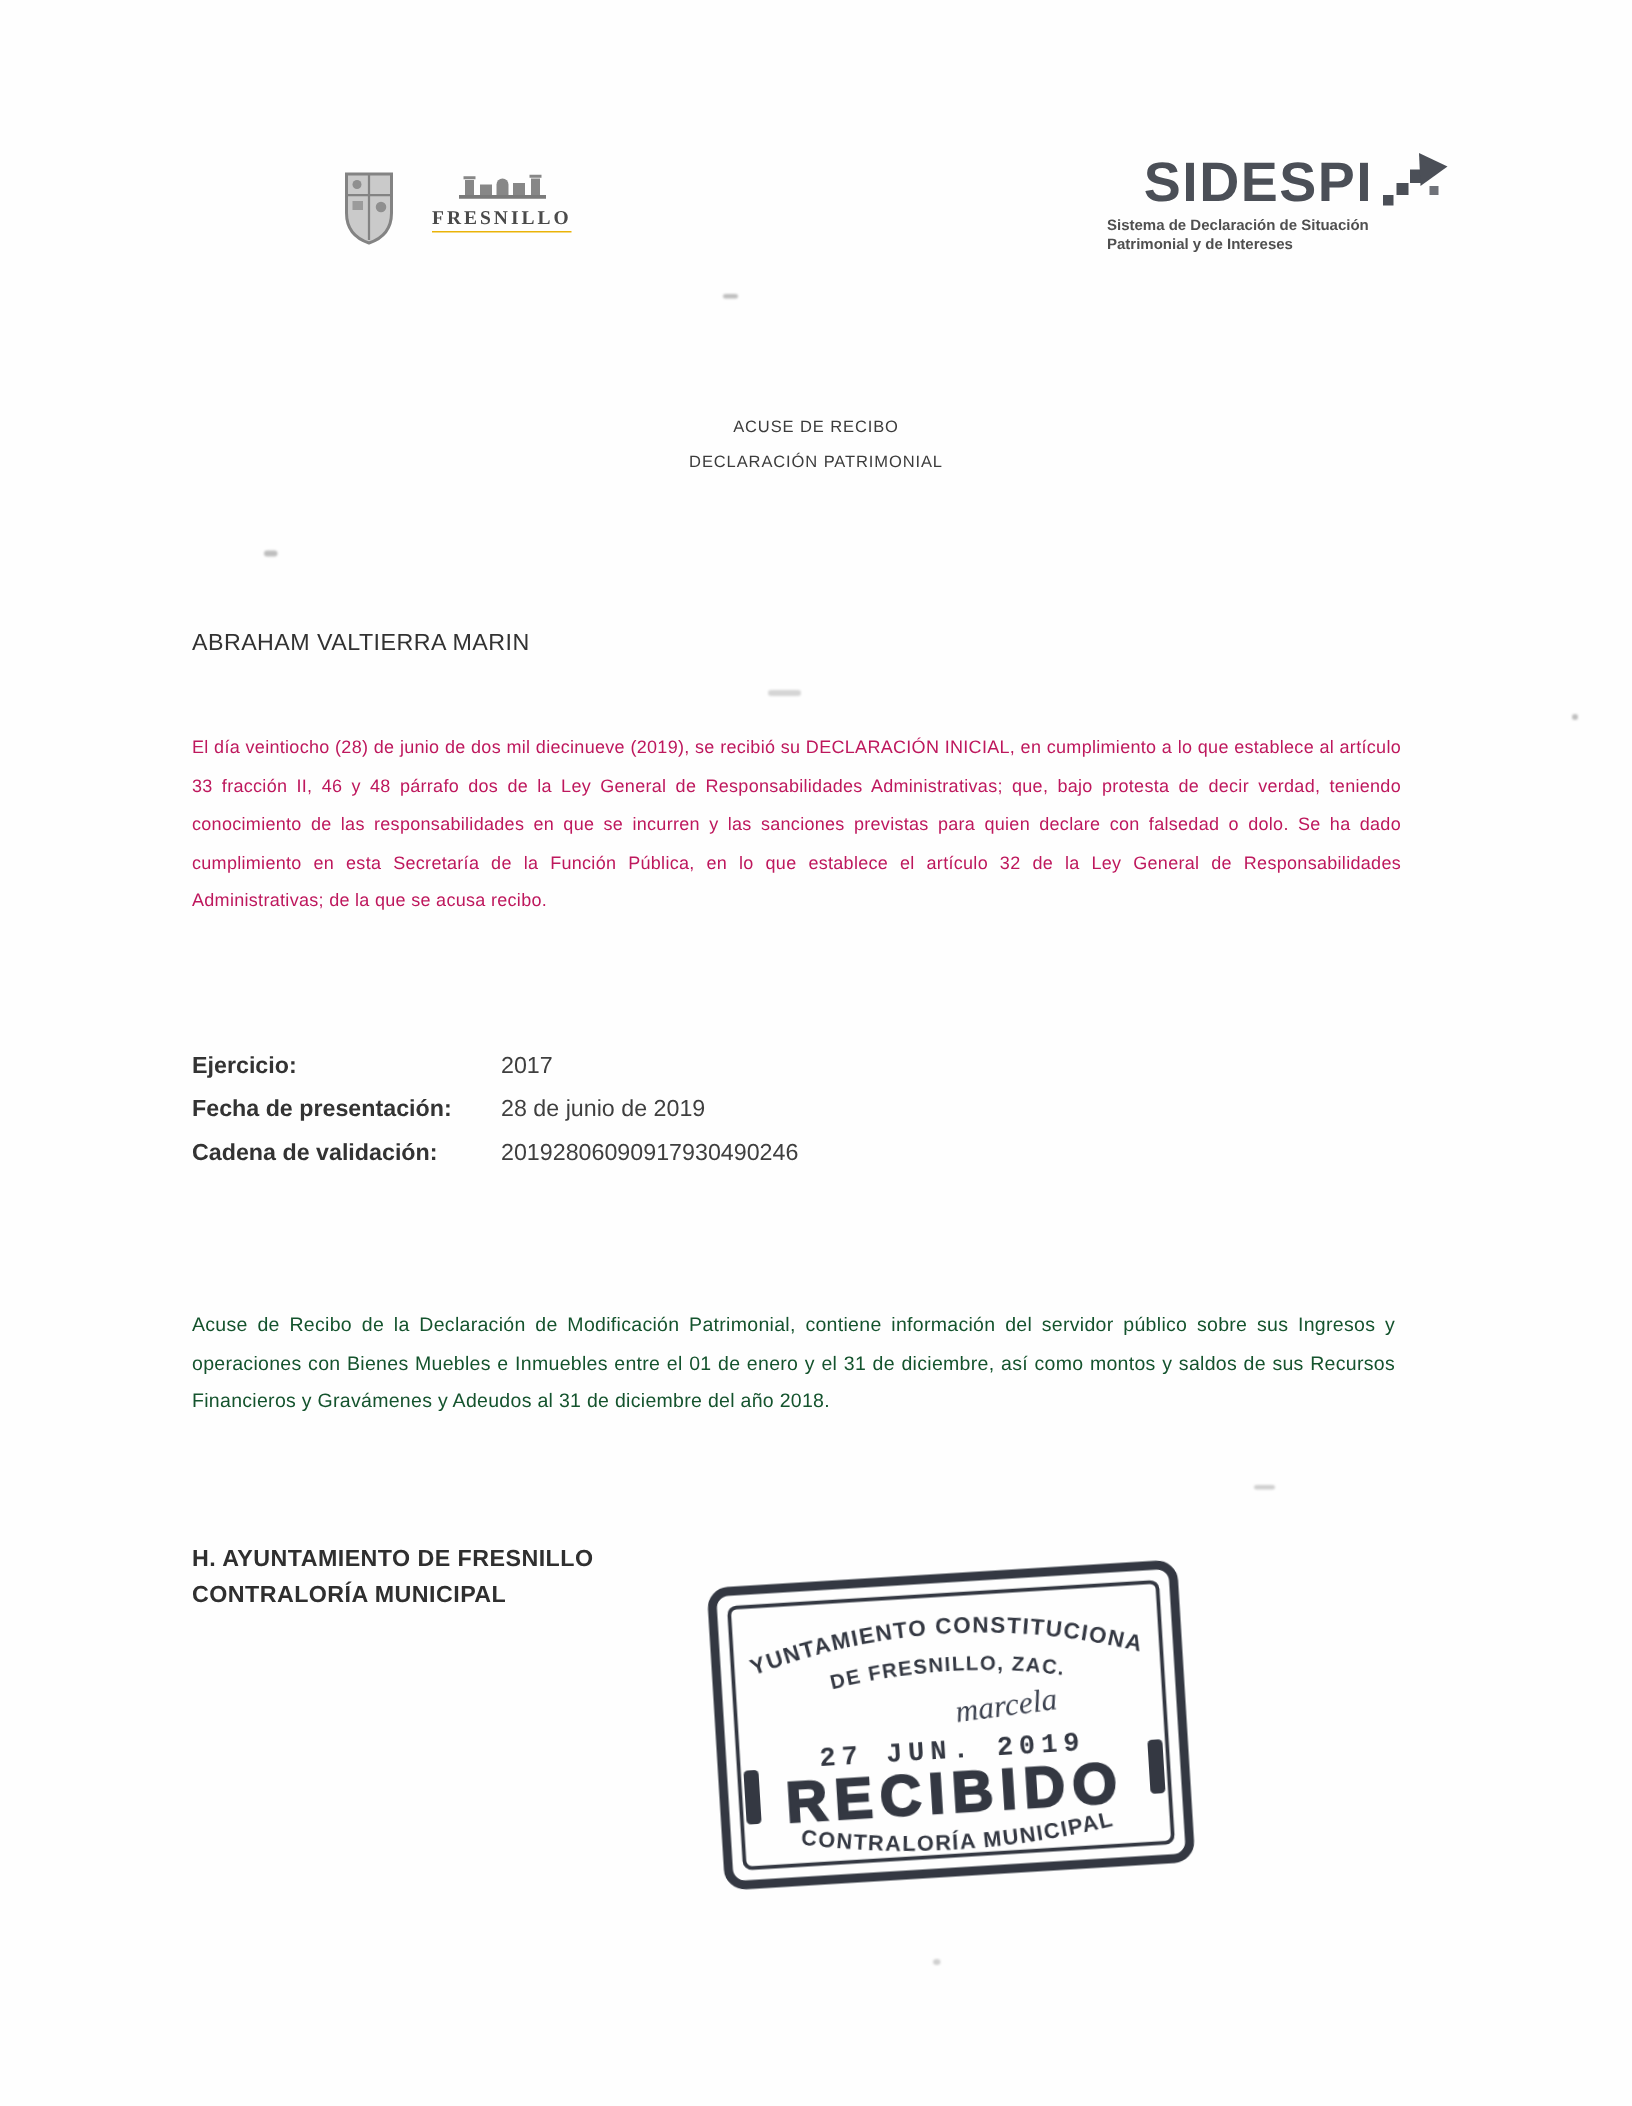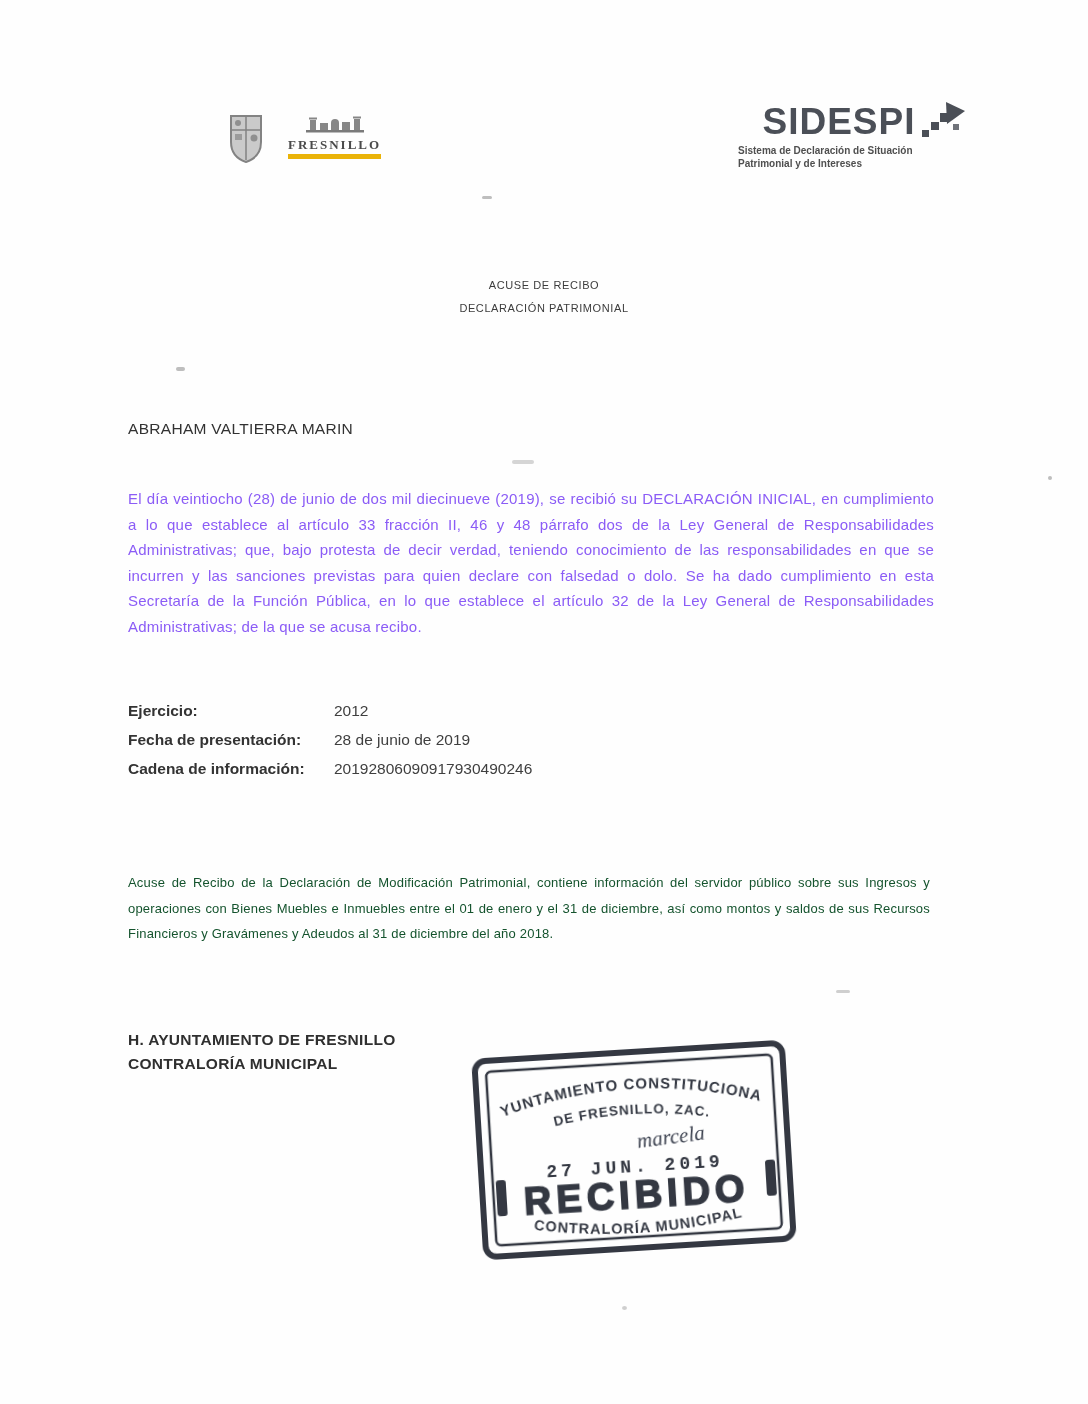--- a/index.html
+++ b/index.html
@@ -13,36 +13,36 @@
     overflow:hidden;
   }
   
   .logos-left{position:absolute;left:226px;top:112px;display:flex;align-items:flex-start;gap:22px;}
   .crest{opacity:.75;filter:blur(.3px);}
   .fresnillo{display:flex;flex-direction:column;align-items:center;margin-top:4px;}
   .fresnillo-icon{opacity:.8;}
   .fresnillo-name{
     font-family:"Liberation Serif", serif;
     font-size:13px;letter-spacing:2px;color:#4a4a4a;font-weight:bold;
-    border-bottom:5px solid #eab308;padding-bottom:1px;margin-top:1px;
+    border-bottom:1px solid #eab308;padding-bottom:1px;margin-top:1px;
   }
   .sidespi{position:absolute;left:738px;top:100px;width:252px;text-align:left;}
   .sidespi-row{display:flex;align-items:center;justify-content:center;gap:4px;}
   .sidespi-title{
     font-size:37px;font-weight:bold;color:#4b4f57;letter-spacing:1px;
     filter:blur(.3px);
   }
   .sidespi-sub{font-size:10px;font-weight:bold;color:#4f4f4f;line-height:13px;filter:blur(.2px);}
   
   .title{position:absolute;left:0;top:274px;width:1088px;text-align:center;
     font-size:11px;color:#3c3c3c;letter-spacing:.6px;line-height:23px;}
   .recipient{position:absolute;left:128px;top:420px;font-size:15.5px;font-weight:normal;color:#323232;letter-spacing:.3px;}
   .body-par{
     position:absolute;left:128px;top:486px;width:806px;margin:0;
-    font-size:15px;line-height:25.5px;text-align:justify;color:#8b5cf6;letter-spacing:.2px;
+    font-size:12px;line-height:25.5px;text-align:justify;color:#be185d;letter-spacing:.2px;
   }
   .fields{position:absolute;left:128px;top:696px;}
   .field-row{line-height:29px;font-size:15.5px;}
   .field-label{display:inline-block;width:206px;font-weight:bold;color:#333;}
   .field-value{color:#3f3f3f;}
   .note-par{
     position:absolute;left:128px;top:870px;width:802px;margin:0;
     font-size:13px;line-height:25.5px;text-align:justify;color:#14532d;letter-spacing:.2px;
   }
   .issuer{position:absolute;left:128px;top:1028px;font-size:15.5px;font-weight:bold;color:#2f2f2f;line-height:24px;letter-spacing:.3px;}
@@ -104,27 +104,27 @@
     <div>ACUSE DE RECIBO</div>
     <div>DECLARACIÓN PATRIMONIAL</div>
   </div>
 
   <div class="recipient">ABRAHAM VALTIERRA MARIN</div>
 
   <p class="body-par">El día veintiocho (28) de junio de dos mil diecinueve (2019), se recibió su DECLARACIÓN INICIAL, en cumplimiento a lo que establece al artículo 33 fracción II, 46 y 48 párrafo dos de la Ley General de Responsabilidades Administrativas; que, bajo protesta de decir verdad, teniendo conocimiento de las responsabilidades en que se incurren y las sanciones previstas para quien declare con falsedad o dolo. Se ha dado cumplimiento en esta Secretaría de la Función Pública, en lo que establece el artículo 32 de la Ley General de Responsabilidades Administrativas; de la que se acusa recibo.</p>
 
   <div class="fields">
     <div class="field-row">
-      <span class="field-label">Ejercicio:</span><span class="field-value">2012</span>
+      <span class="field-label">Ejercicio:</span><span class="field-value">2017</span>
     </div>
     <div class="field-row">
       <span class="field-label">Fecha de presentación:</span><span class="field-value">28 de junio de 2019</span>
     </div>
     <div class="field-row">
-      <span class="field-label">Cadena de información:</span><span class="field-value">20192806090917930490246</span>
+      <span class="field-label">Cadena de validación:</span><span class="field-value">20192806090917930490246</span>
     </div>
   </div>
 
   <p class="note-par">Acuse de Recibo de la Declaración de Modificación Patrimonial, contiene información del servidor público sobre sus Ingresos y operaciones con Bienes Muebles e Inmuebles entre el 01 de enero y el 31 de diciembre, así como montos y saldos de sus Recursos Financieros y Gravámenes y Adeudos al 31 de diciembre del año 2018.</p>
 
   <div class="issuer">
     <div>H. AYUNTAMIENTO DE FRESNILLO</div>
     <div>CONTRALORÍA MUNICIPAL</div>
   </div>
 

